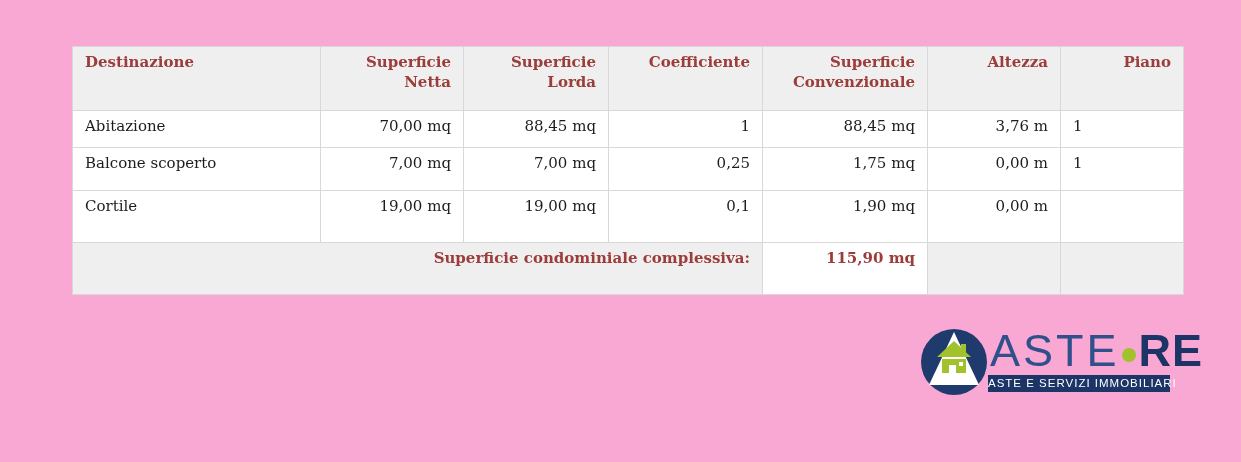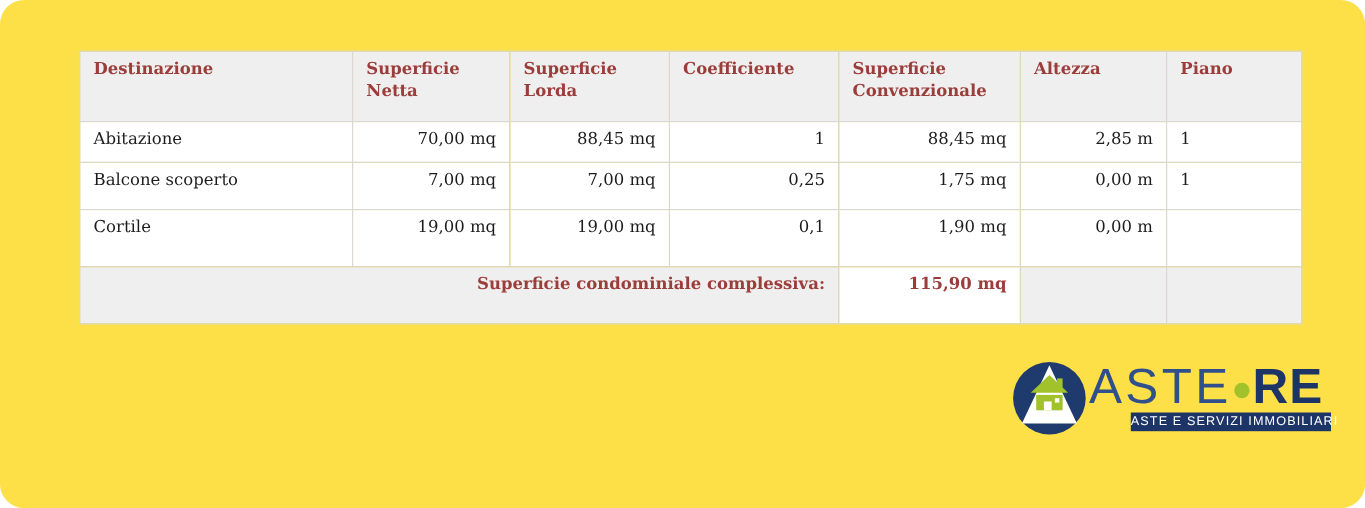--- a/index.html
+++ b/index.html
@@ -1,41 +1,41 @@
 <!DOCTYPE html>
 <html><head>
 <meta charset="utf-8">
 <style>
   html,body{margin:0;padding:0;background:#ffffff;}
-  .page{position:relative;width:1241px;height:462px;background:#fde047;overflow:hidden;
-        font-family:"DejaVu Serif","Liberation Serif",serif;border-radius:22px;}
+  .page{position:relative;width:1241px;height:462px;background:#f9a8d4;overflow:hidden;
+        font-family:"DejaVu Serif","Liberation Serif",serif;}
   .report-table{position:absolute;left:72px;top:46px;border-collapse:collapse;table-layout:fixed;}
   .report-table td,.report-table th{border:1px solid #d8d8d8;vertical-align:top;
         padding:5px 12px;font-size:15px;line-height:1.35;overflow:hidden;}
-  .report-table th{background:#f0efef;color:#9b3d3a;font-weight:bold;text-align:left;
+  .report-table th{background:#f0efef;color:#9b3d3a;font-weight:bold;text-align:right;
         white-space:pre-line;}
   .report-table th.left{text-align:left;}
   .report-table td{color:#1c1c1c;background:#ffffff;text-align:left;}
   .report-table td.num{text-align:right;}
   .report-table td.flabel{background:#f0efef;color:#9b3d3a;font-weight:bold;text-align:right;}
   .report-table td.fvalue{background:#ffffff;color:#9b3d3a;font-weight:bold;text-align:right;}
   .report-table td.fgray{background:#f0efef;}
   .report-table td.funit{background:#f0efef;color:#9b3d3a;font-weight:bold;text-align:left;padding-left:10px;}
 
   
   .logo{position:absolute;left:918px;top:324px;width:254px;height:74px;z-index:5;
         font-family:"Liberation Sans","DejaVu Sans",sans-serif;}
   .logo .emblem{position:absolute;left:2px;top:4px;width:68px;height:68px;}
   .logo .wordmark{position:absolute;left:72px;top:2px;height:48px;display:flex;align-items:center;}
   .logo .aste-txt{font-size:45px;line-height:1;font-weight:400;color:#30508b;letter-spacing:3px;}
   .logo .dot{width:14px;height:14px;border-radius:50%;background:#a2c22b;margin:10px 3px 0 2px;}
   .logo .re-txt{font-size:45px;line-height:1;font-weight:800;color:#1c3566;letter-spacing:1px;}
   .logo .banner{position:absolute;left:70px;top:51px;width:182px;height:17px;background:#1c3566;
         color:#ffffff;font-size:11.5px;line-height:17px;text-align:center;letter-spacing:1px;
-        white-space:nowrap;margin-left:40px;}
+        white-space:nowrap;}
 </style>
 </head>
 <body>
 
 <div class="page">
 
   <table class="report-table">
     <colgroup>
       <col style="width:248px">
         <col style="width:143px">
@@ -59,21 +59,21 @@
         <th>Piano</th>
       </tr>
     </thead>
     <tbody>
       <tr style="height:37px">
         <td>Abitazione</td>
         <td class="num">70,00 mq</td>
         <td class="num">88,45 mq</td>
         <td class="num">1</td>
         <td class="num">88,45 mq</td>
-        <td class="num">2,85 m</td>
+        <td class="num">3,76 m</td>
         <td>1</td>
       </tr>
       <tr style="height:43px">
         <td>Balcone scoperto</td>
         <td class="num">7,00 mq</td>
         <td class="num">7,00 mq</td>
         <td class="num">0,25</td>
         <td class="num">1,75 mq</td>
         <td class="num">0,00 m</td>
         <td>1</td>

